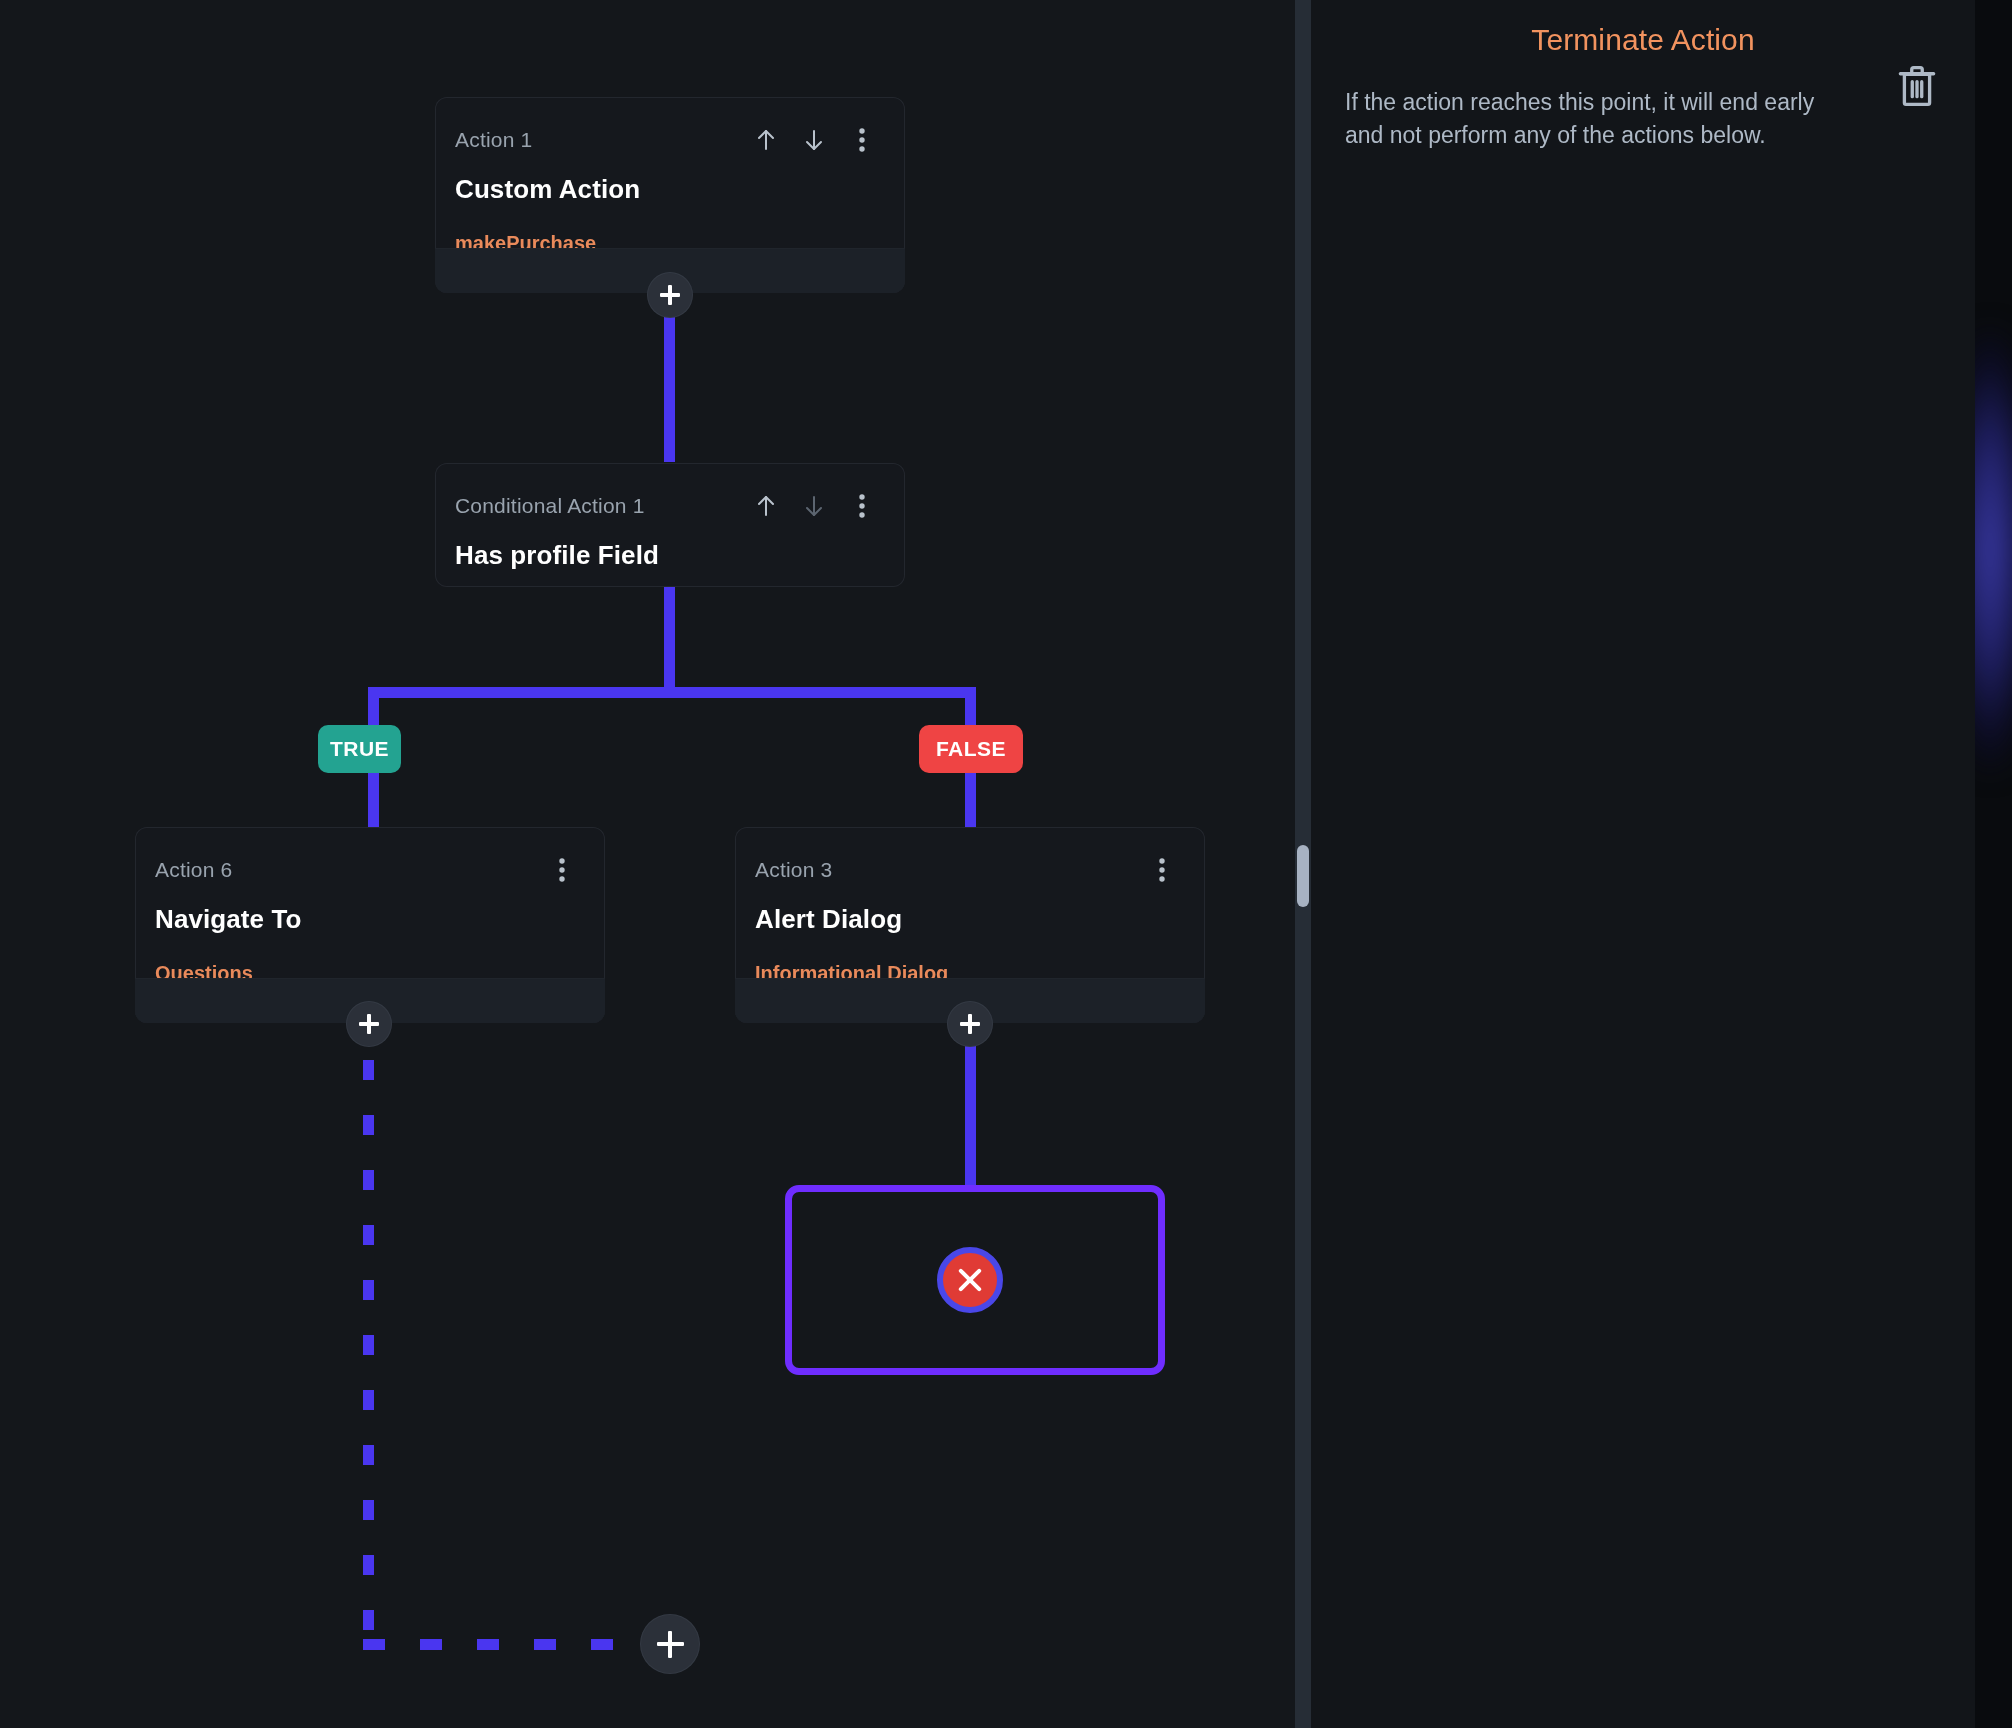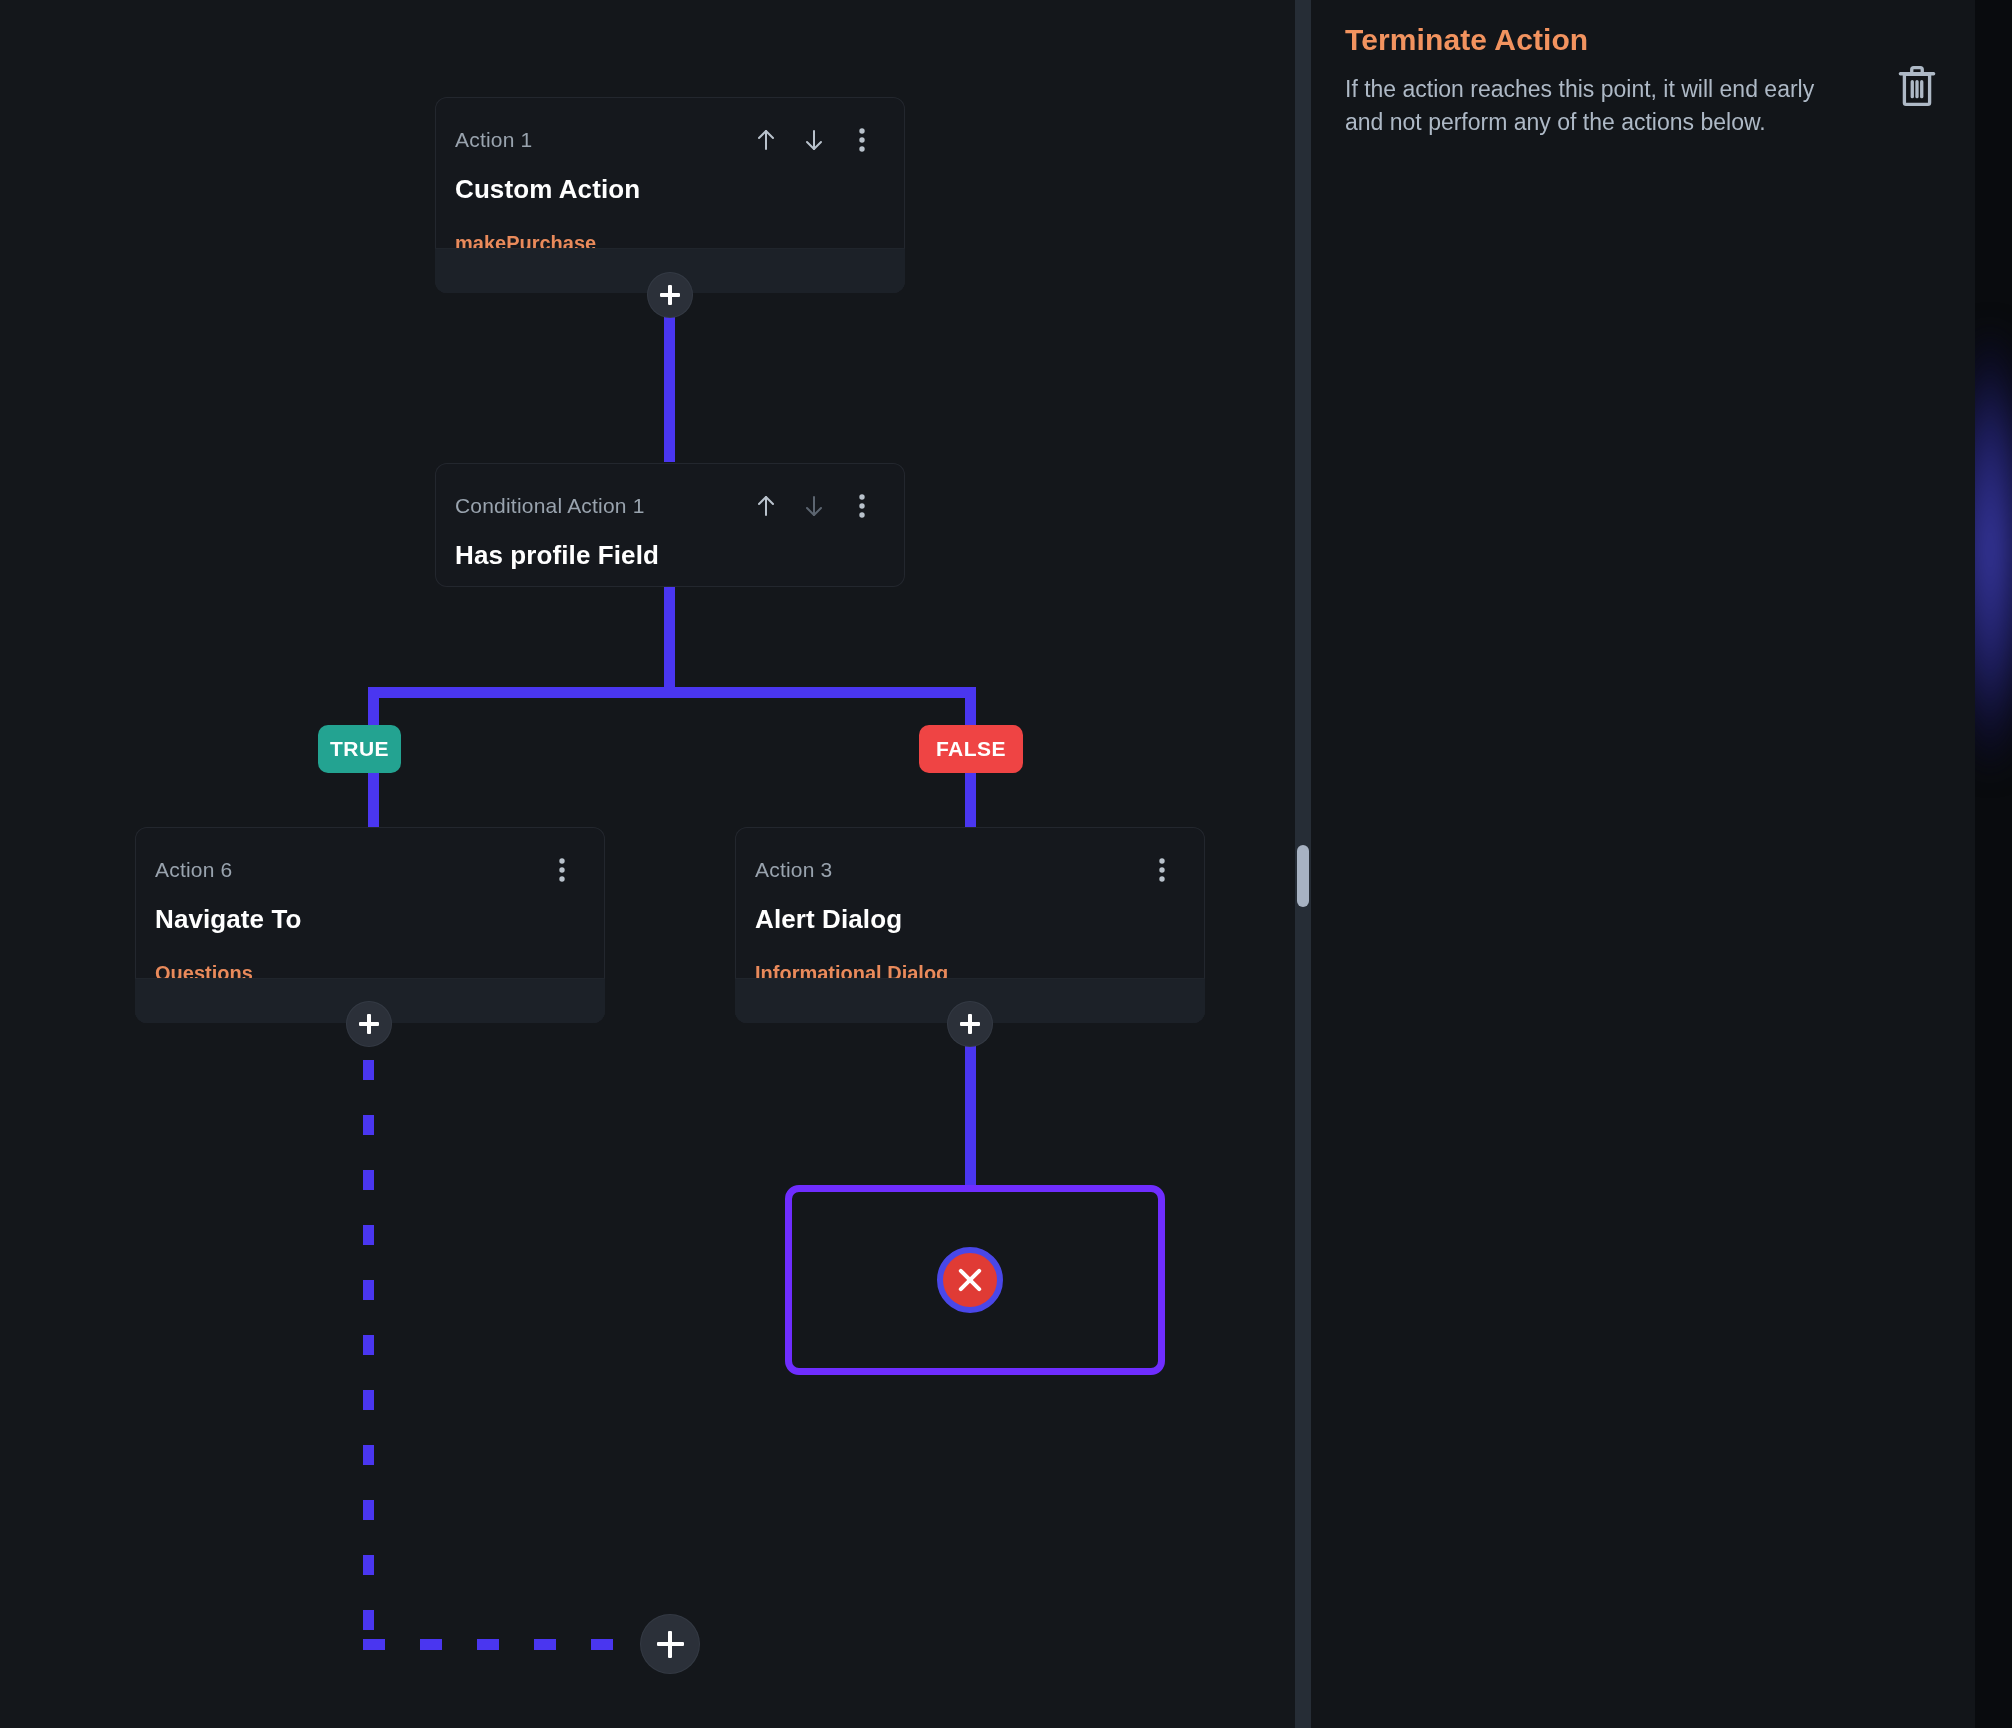--- a/index.html
+++ b/index.html
@@ -192,27 +192,28 @@
     position: absolute; width: 30px; height: 4px;
     background: #fff; border-radius: 2px;
   }
   .term-circle .x1 { transform: rotate(45deg); }
   .term-circle .x2 { transform: rotate(-45deg); }
 
   
   .panel-inner { padding: 22px 34px 0 34px; position: relative; }
   .panel-title {
     font-size: 30px;
-    font-weight: bold;
+    font-weight: normal;
     color: #f2935f;
     letter-spacing: .1px;
     line-height: 1.2;
+    text-align: center;
   }
   .panel-desc {
-    margin-top: 15px;
+    margin-top: 28px;
     font-size: 23px;
     color: #aeb9c6;
     line-height: 1.42;
     max-width: 506px;
   }
   .trash-btn {
     position: absolute;
     right: 34px;
     top: 62px;
     width: 48px; height: 48px;

